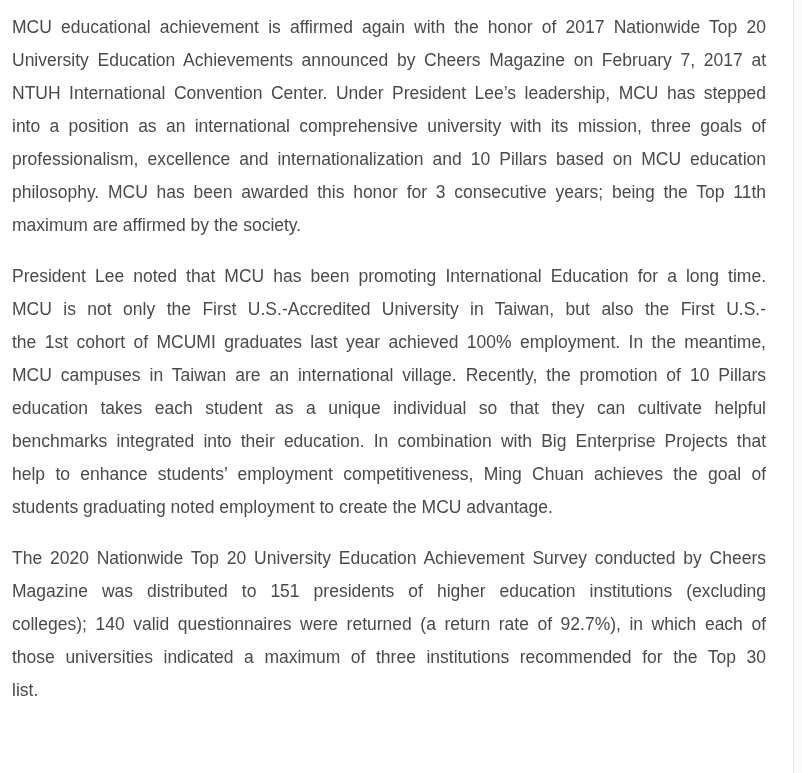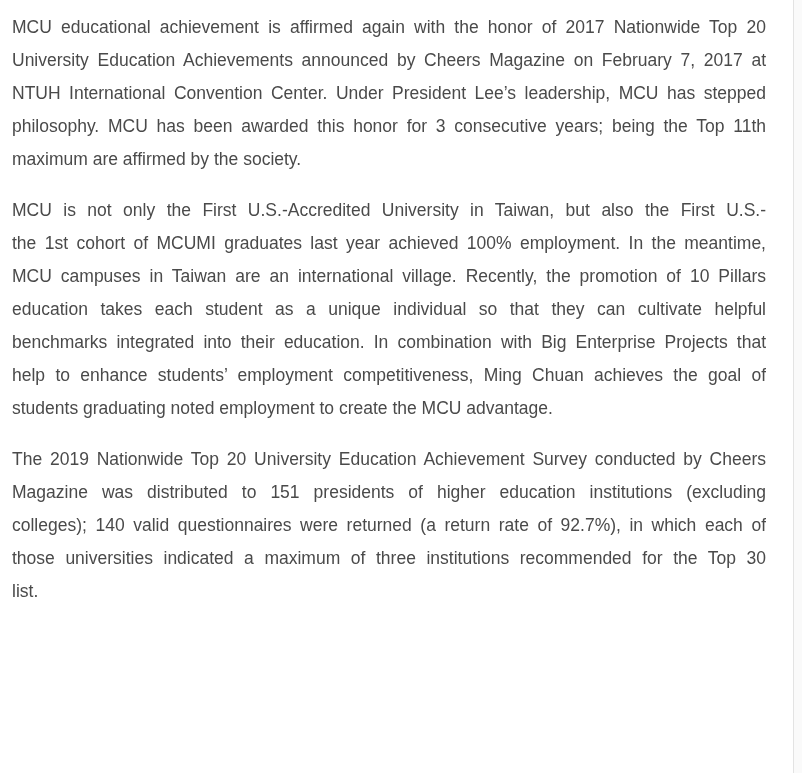--- a/index.html
+++ b/index.html
@@ -45,36 +45,39 @@
 </head>
 <body>
 
 <div class="content-col">
   <div class="article">
 
     <div class="para">
       <div class="line">MCU educational achievement is affirmed again with the honor of 2017 Nationwide Top 20</div>
       <div class="line">University Education Achievements announced by Cheers Magazine on February 7, 2017 at</div>
       <div class="line">NTUH International Convention Center. Under President Lee’s leadership, MCU has stepped</div>
+      <div class="line">into a position as an international comprehensive university with its mission, three goals of</div>
+      <div class="line">professionalism, excellence and internationalization and 10 Pillars based on MCU education</div>
       <div class="line">philosophy. MCU has been awarded this honor for 3 consecutive years; being the Top 11th</div>
       <div class="line last">maximum are affirmed by the society.</div>
     </div>
 
     <div class="para">
+      <div class="line">President Lee noted that MCU has been promoting International Education for a long time.</div>
       <div class="line">MCU is not only the First U.S.-Accredited University in Taiwan, but also the First U.S.-</div>
       <div class="line">the 1st cohort of MCUMI graduates last year achieved 100% employment. In the meantime,</div>
       <div class="line">MCU campuses in Taiwan are an international village. Recently, the promotion of 10 Pillars</div>
       <div class="line">education takes each student as a unique individual so that they can cultivate helpful</div>
       <div class="line">benchmarks integrated into their education. In combination with Big Enterprise Projects that</div>
       <div class="line">help to enhance students’ employment competitiveness, Ming Chuan achieves the goal of</div>
       <div class="line last">students graduating noted employment to create the MCU advantage.</div>
     </div>
 
     <div class="para">
-      <div class="line">The 2019 Nationwide Top 20 University Education Achievement Survey conducted by Cheers</div>
+      <div class="line">The 2020 Nationwide Top 20 University Education Achievement Survey conducted by Cheers</div>
       <div class="line">Magazine was distributed to 151 presidents of higher education institutions (excluding</div>
       <div class="line">colleges); 140 valid questionnaires were returned (a return rate of 92.7%), in which each of</div>
       <div class="line">those universities indicated a maximum of three institutions recommended for the Top 30</div>
       <div class="line last">list.</div>
     </div>
 
   </div>
 </div>
 
 </body></html>

